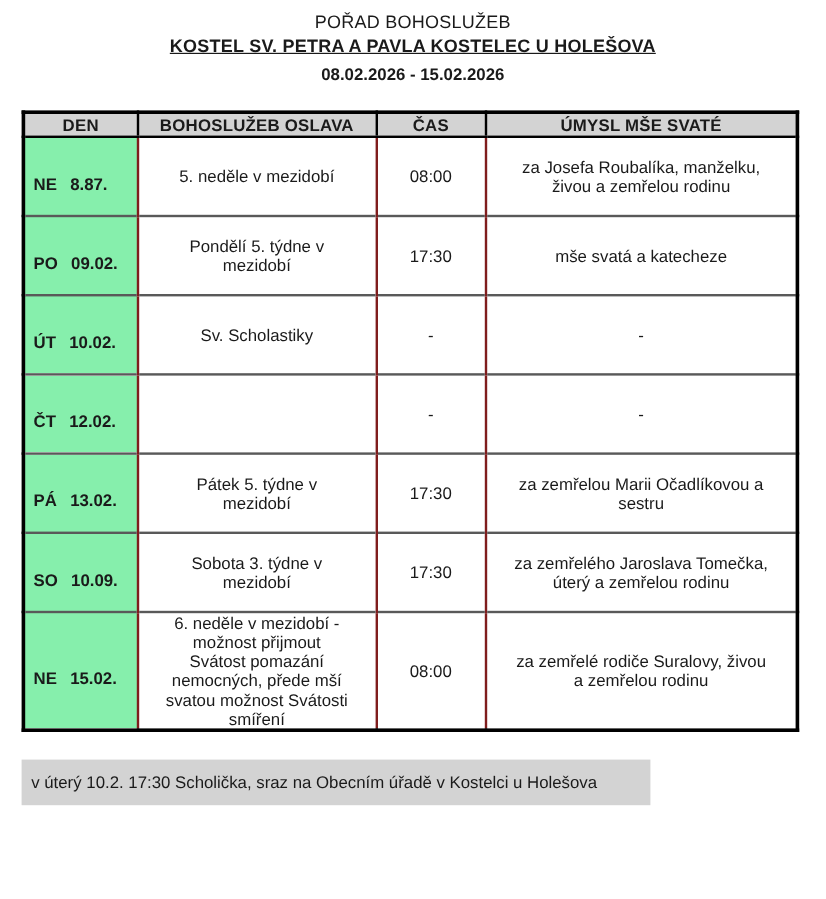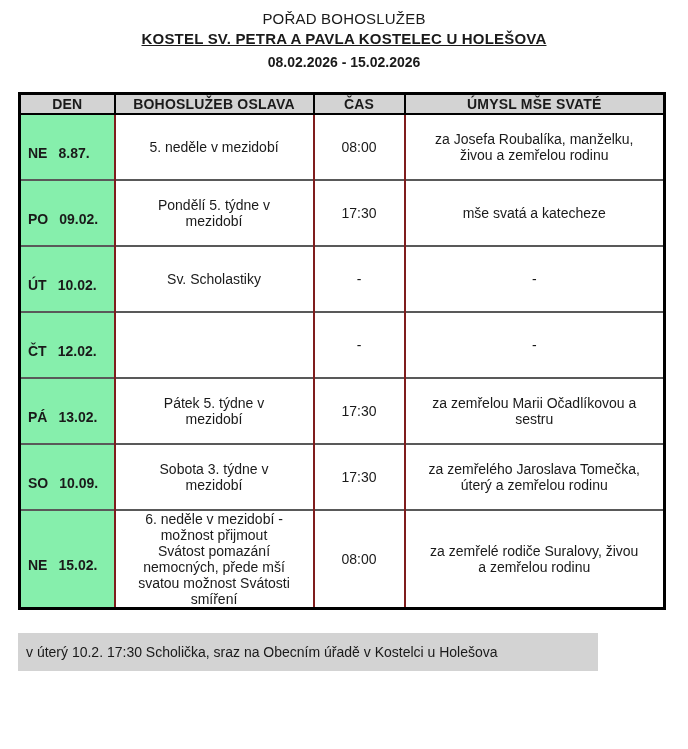--- a/index.html
+++ b/index.html
@@ -86,21 +86,21 @@
     display: flex;
     gap: 11px;
     align-items: center;
     white-space: nowrap;
   }
   td.cel-cell, td.time-cell, td.int-cell {
     text-align: center;
   }
   .note-bar {
     margin: 23px 0 0 18px;
-    width: 580px;
+    width: 524px;
     height: 38px;
     background: #d3d3d3;
     box-sizing: border-box;
     display: flex;
     align-items: center;
     padding-left: 8px;
     font-size: 14px;
   }
 </style>
 </head>

